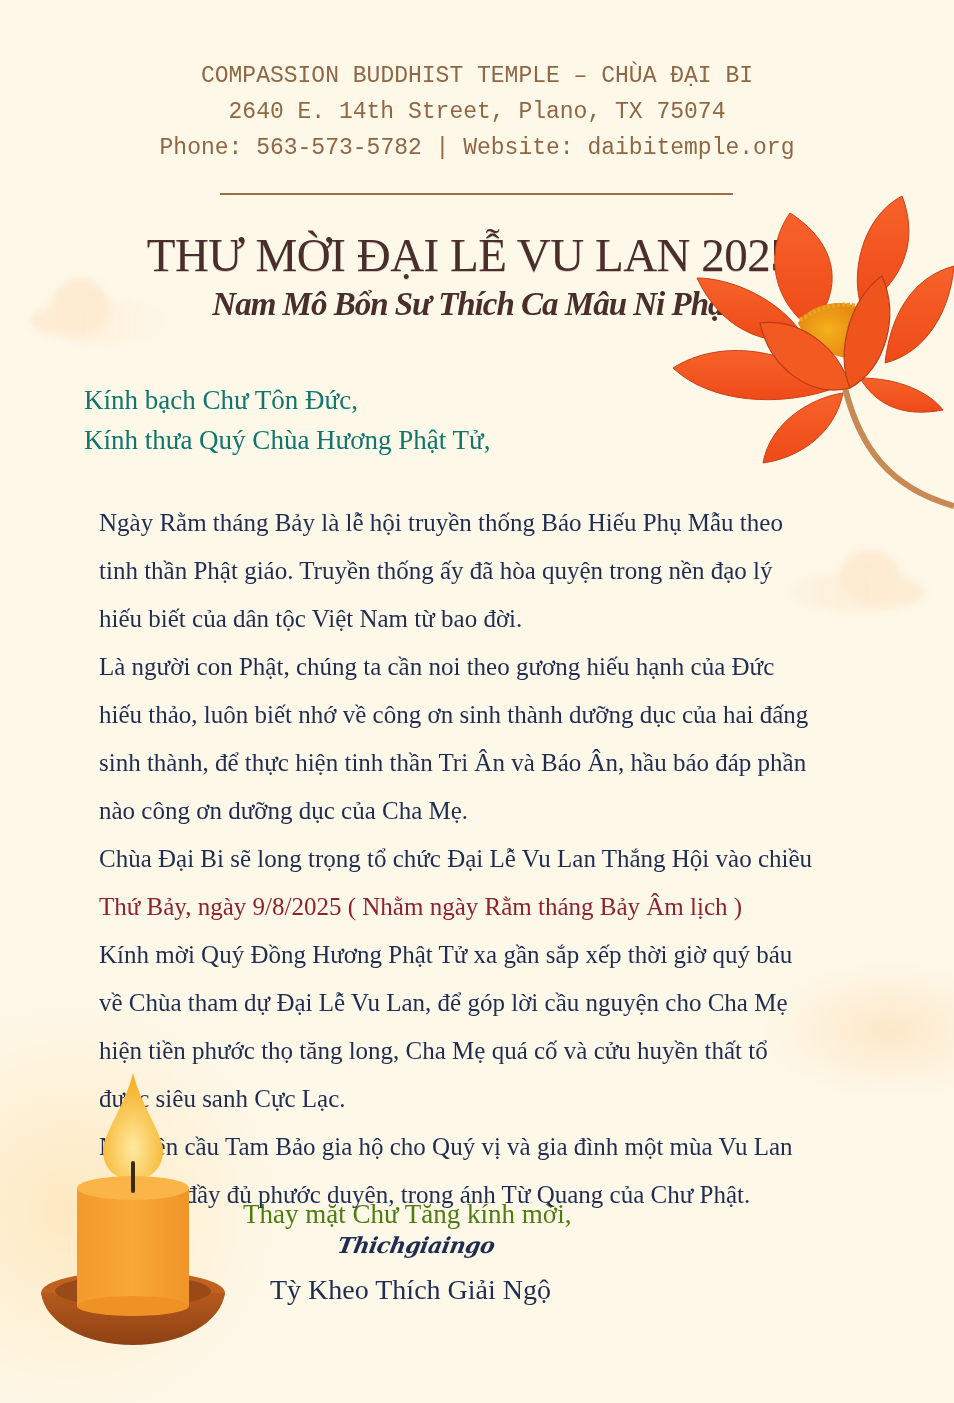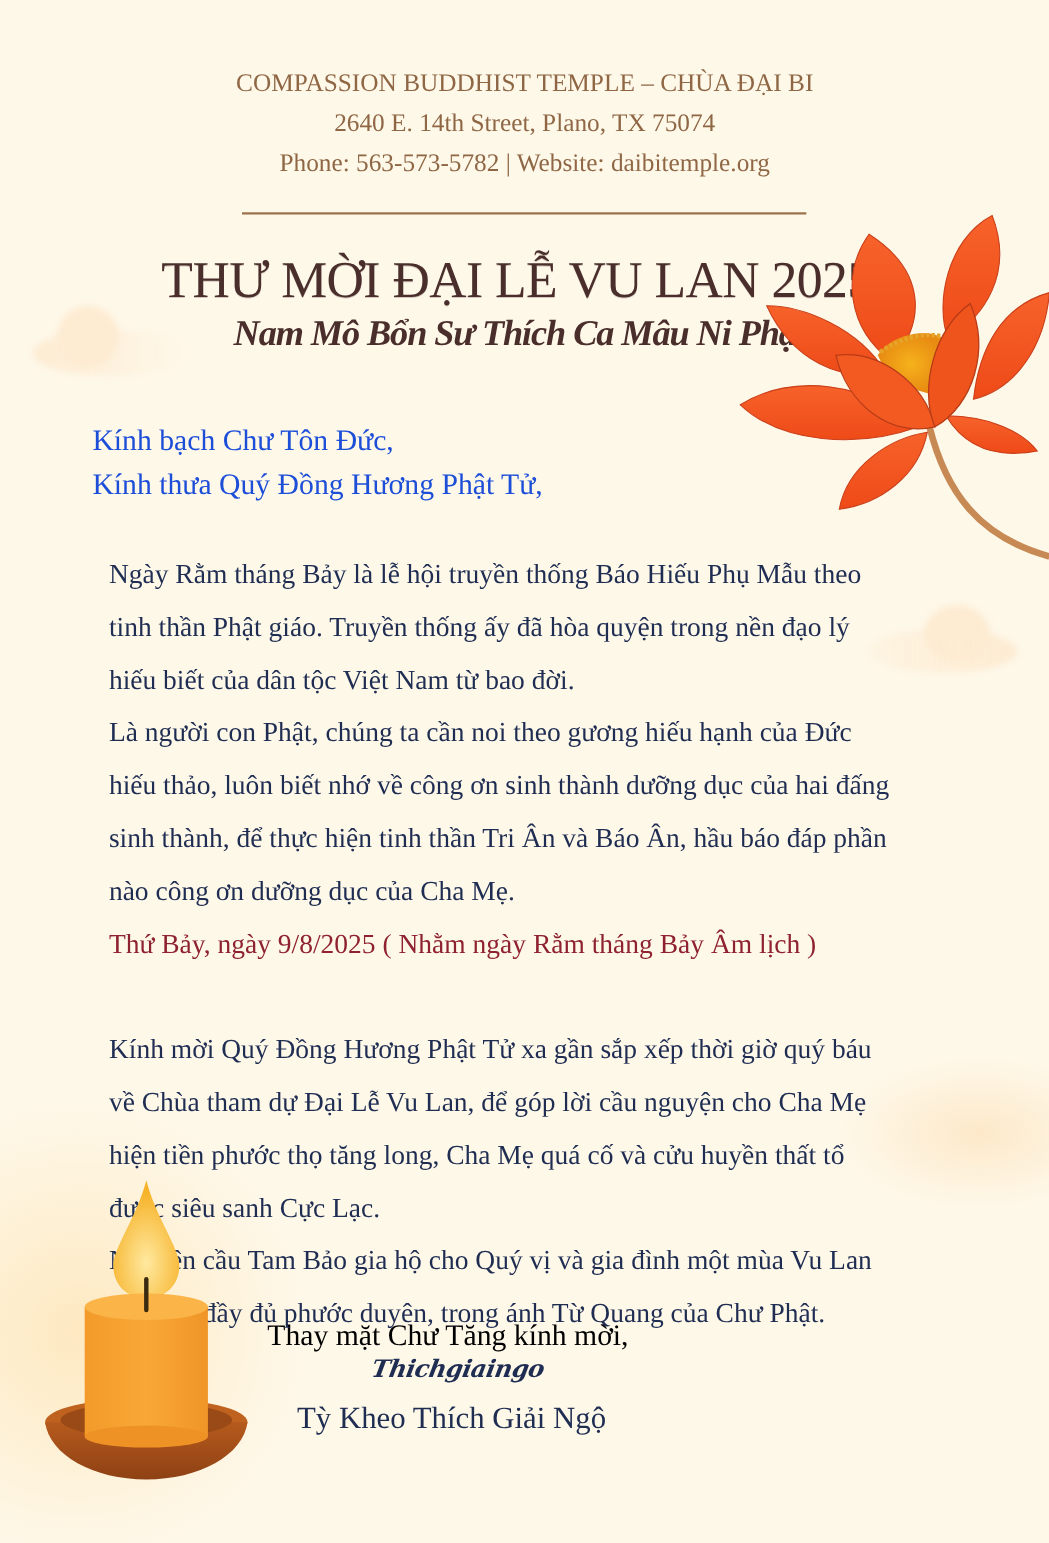--- a/index.html
+++ b/index.html
@@ -8,35 +8,35 @@
     background: #fef8e9;
     position: relative;
     font-family: "Liberation Serif", "DejaVu Serif", serif;
   }
   .page { position: absolute; inset: 0; }
   .glow { position: absolute; border-radius: 50%; pointer-events: none; }
   .cloud { position: absolute; pointer-events: none; }
   .cloud .c { position: absolute; background: #fdebd2; border-radius: 50%; filter: blur(3px); }
 
   .header { position: absolute; top: 58px; left: 0; width: 954px; text-align: center;
-    font-family: Liberation Serif, serif; color: #8f6745; font-size: 23px; line-height: 36px; }
+    font-family: Liberation Mono, monospace; color: #8f6745; font-size: 23px; line-height: 36px; }
   .header-rule { position: absolute; top: 193px; left: 220px; width: 513px; height: 2px; background: #9a6f4a; }
 
   .title { position: absolute; top: 228px; left: 0; width: 940px; text-align: center;
     font-size: 47px; color: #4a2e2c; letter-spacing: -0.5px; font-weight: normal;
     text-shadow: 0 1px 0 rgba(74,46,44,0.25); z-index: 2; white-space: nowrap; }
   .subtitle { position: absolute; top: 286px; left: 0; width: 944px; text-align: center;
     font-size: 33px; color: #4a2e2c; font-style: italic; font-weight: bold; letter-spacing: -1px; z-index: 2; white-space: nowrap; }
 
-  .salutation { position: absolute; top: 380px; left: 84px; color: #1d4ed8; font-size: 27px; line-height: 40px; }
+  .salutation { position: absolute; top: 380px; left: 84px; color: #0f766e; font-size: 27px; line-height: 40px; }
   .body-text { position: absolute; left: 87px; color: #1f2d52; font-size: 25px; line-height: 36px; z-index: 2; }
   .body-text p { margin: 12px; }
   .red { color: #8e2230; }
 
-  .signoff { position: absolute; top: 1196px; left: 243px; color: #000000; font-size: 27px; line-height: 36px; }
+  .signoff { position: absolute; top: 1196px; left: 243px; color: #4d7c0f; font-size: 27px; line-height: 36px; }
   .signature { position: absolute; top: 1232px; left: 338px; color: #1f2d52; font-size: 22px; font-style: italic; font-weight: bold; font-family: "DejaVu Serif", serif; letter-spacing: -0.5px; transform: skewX(-10deg); }
   .name { position: absolute; top: 1272px; left: 270px; color: #1f2d52; font-size: 28px; line-height: 36px; }
 
   .lotus { position: absolute; top: 188px; left: 660px; width: 294px; height: 350px; z-index: 3; }
   .candle { position: absolute; top: 1065px; left: 35px; width: 200px; height: 290px; z-index: 3; }
 </style>
 </head>
 <body>
 
 <div class="page">
@@ -87,34 +87,35 @@
 
     <path d="M138 135 C 150 115, 185 110, 198 120 L 185 170 L 150 160 Z" fill="url(#cen)"></path>
     <path d="M140 132 Q 170 112 198 118" stroke="#e6a52a" stroke-width="4" stroke-dasharray="3 2" fill="none"></path>
 
     <path d="M100 135 C 140 130, 180 160, 190 200 C 150 210, 110 180, 100 135 Z" fill="#f25a22" stroke="#b83c17" stroke-width="1.2"></path>
     <path d="M222 88 C 240 130, 225 180, 190 200 C 175 165, 190 110, 222 88 Z" fill="#f0541d" stroke="#b83c17" stroke-width="1.2"></path>
   </svg>
 
   <div class="salutation">
     <div>Kính bạch Chư Tôn Đức,</div>
-    <div>Kính thưa Quý Đồng Hương Phật Tử,</div>
+    <div>Kính thưa Quý Chùa Hương Phật Tử,</div>
   </div>
 
   <div class="body-text" style="top:493px;">
     <p>Ngày Rằm tháng Bảy là lễ hội truyền thống Báo Hiếu Phụ Mẫu theo</p>
     <p>tinh thần Phật giáo. Truyền thống ấy đã hòa quyện trong nền đạo lý</p>
     <p>hiếu biết của dân tộc Việt Nam từ bao đời.</p>
   </div>
 
   <div class="body-text" style="top:637px;">
     <p>Là người con Phật, chúng ta cần noi theo gương hiếu hạnh của Đức</p>
     <p>hiếu thảo, luôn biết nhớ về công ơn sinh thành dưỡng dục của hai đấng</p>
     <p>sinh thành, để thực hiện tinh thần Tri Ân và Báo Ân, hầu báo đáp phần</p>
     <p>nào công ơn dưỡng dục của Cha Mẹ.</p>
+    <p>Chùa Đại Bi sẽ long trọng tổ chức Đại Lễ Vu Lan Thắng Hội vào chiều</p>
     <p class="red">Thứ Bảy, ngày 9/8/2025 ( Nhằm ngày Rằm tháng Bảy Âm lịch )</p>
   </div>
 
   <div class="body-text" style="top:925px;">
     <p>Kính mời Quý Đồng Hương Phật Tử xa gần sắp xếp thời giờ quý báu</p>
     <p>về Chùa tham dự Đại Lễ Vu Lan, để góp lời cầu nguyện cho Cha Mẹ</p>
     <p>hiện tiền phước thọ tăng long, Cha Mẹ quá cố và cửu huyền thất tổ</p>
     <p>được siêu sanh Cực Lạc.</p>
     <p>Nguyện cầu Tam Bảo gia hộ cho Quý vị và gia đình một mùa Vu Lan</p>
     <p>an lành, đầy đủ phước duyên, trong ánh Từ Quang của Chư Phật.</p>

